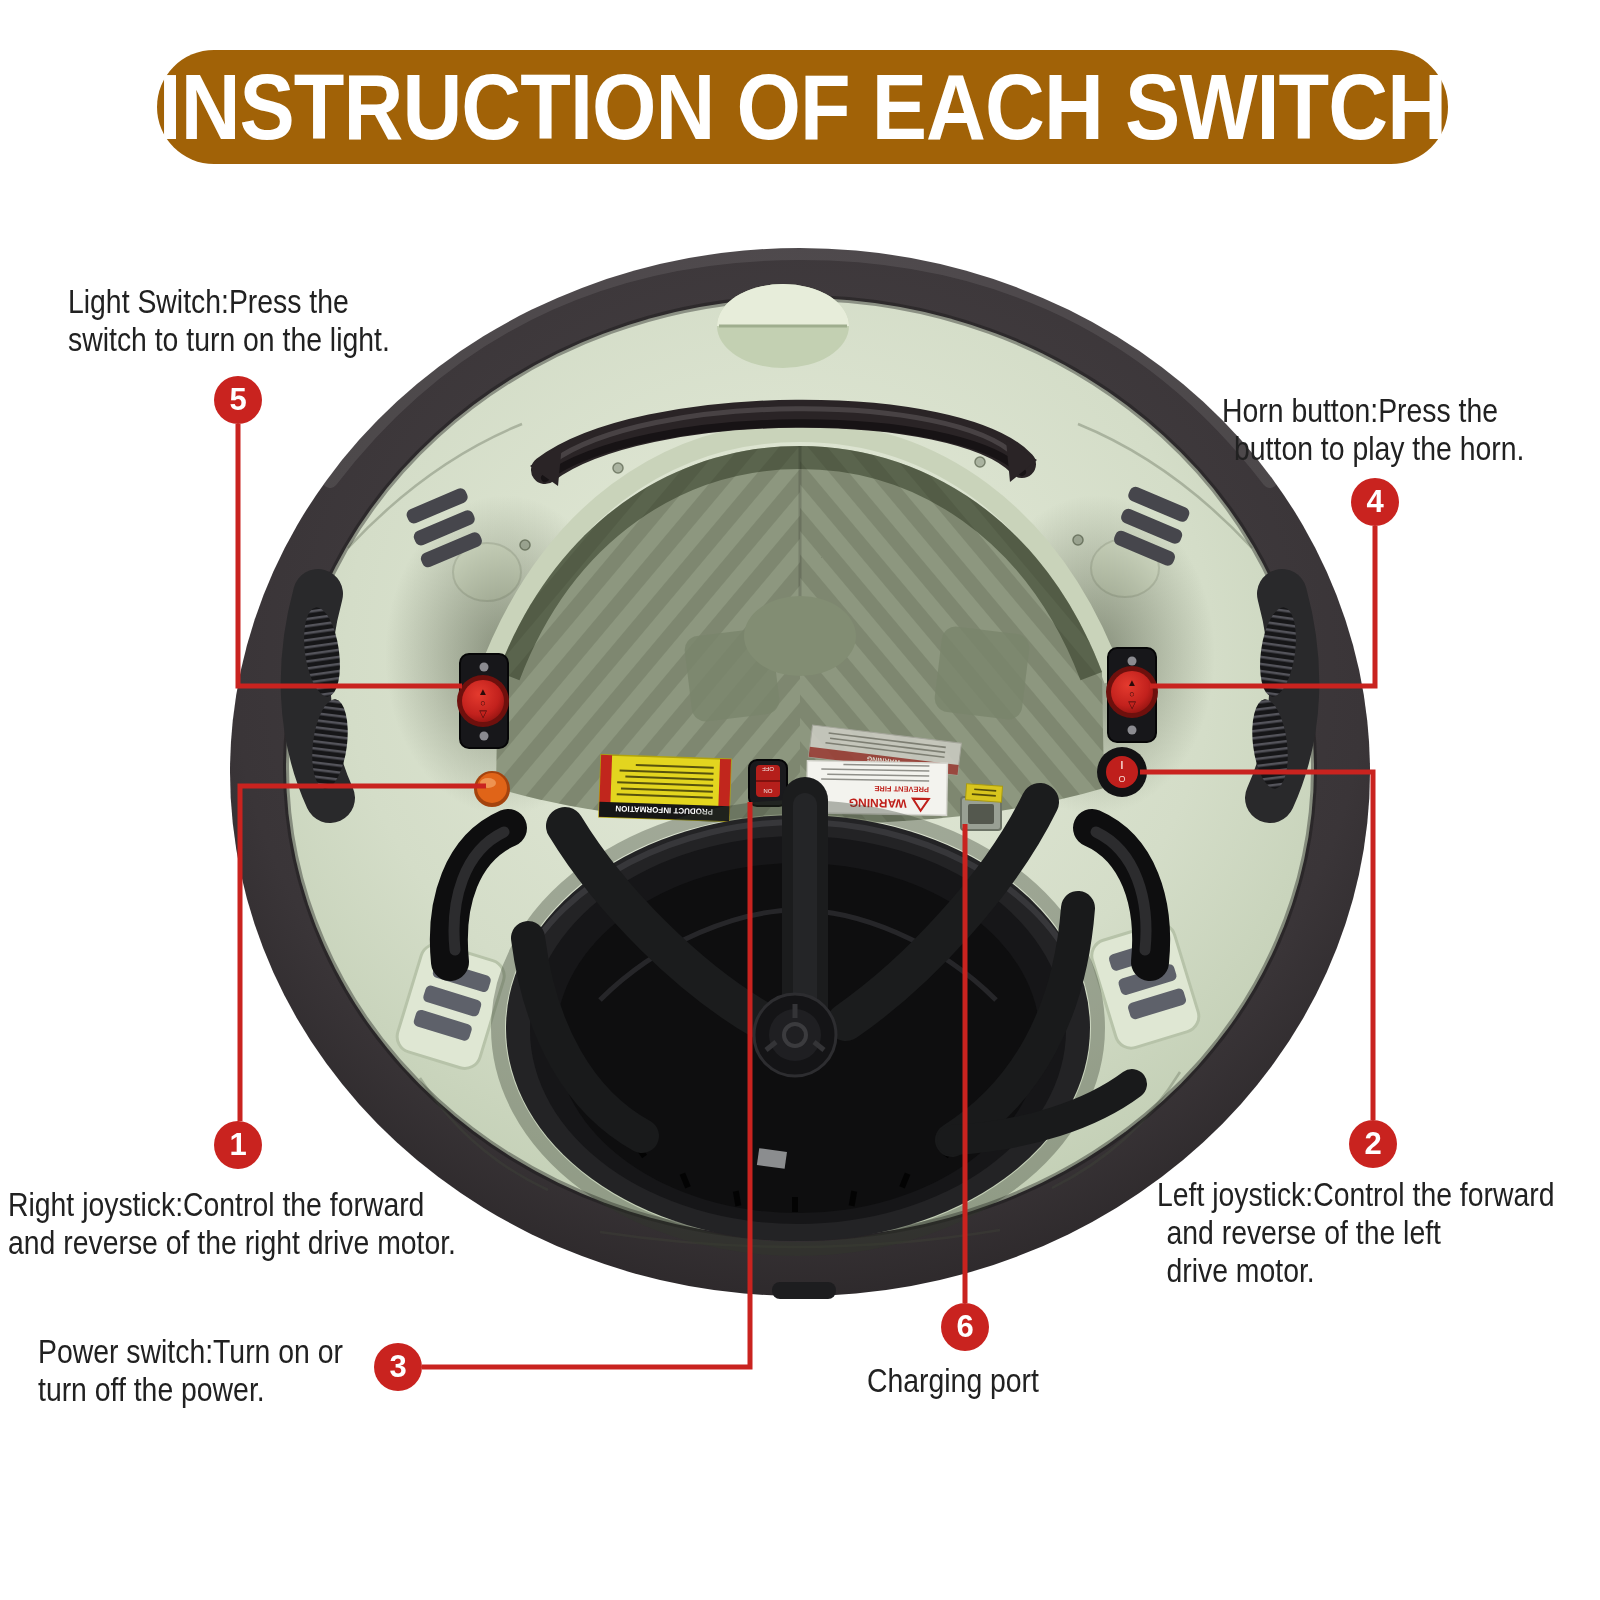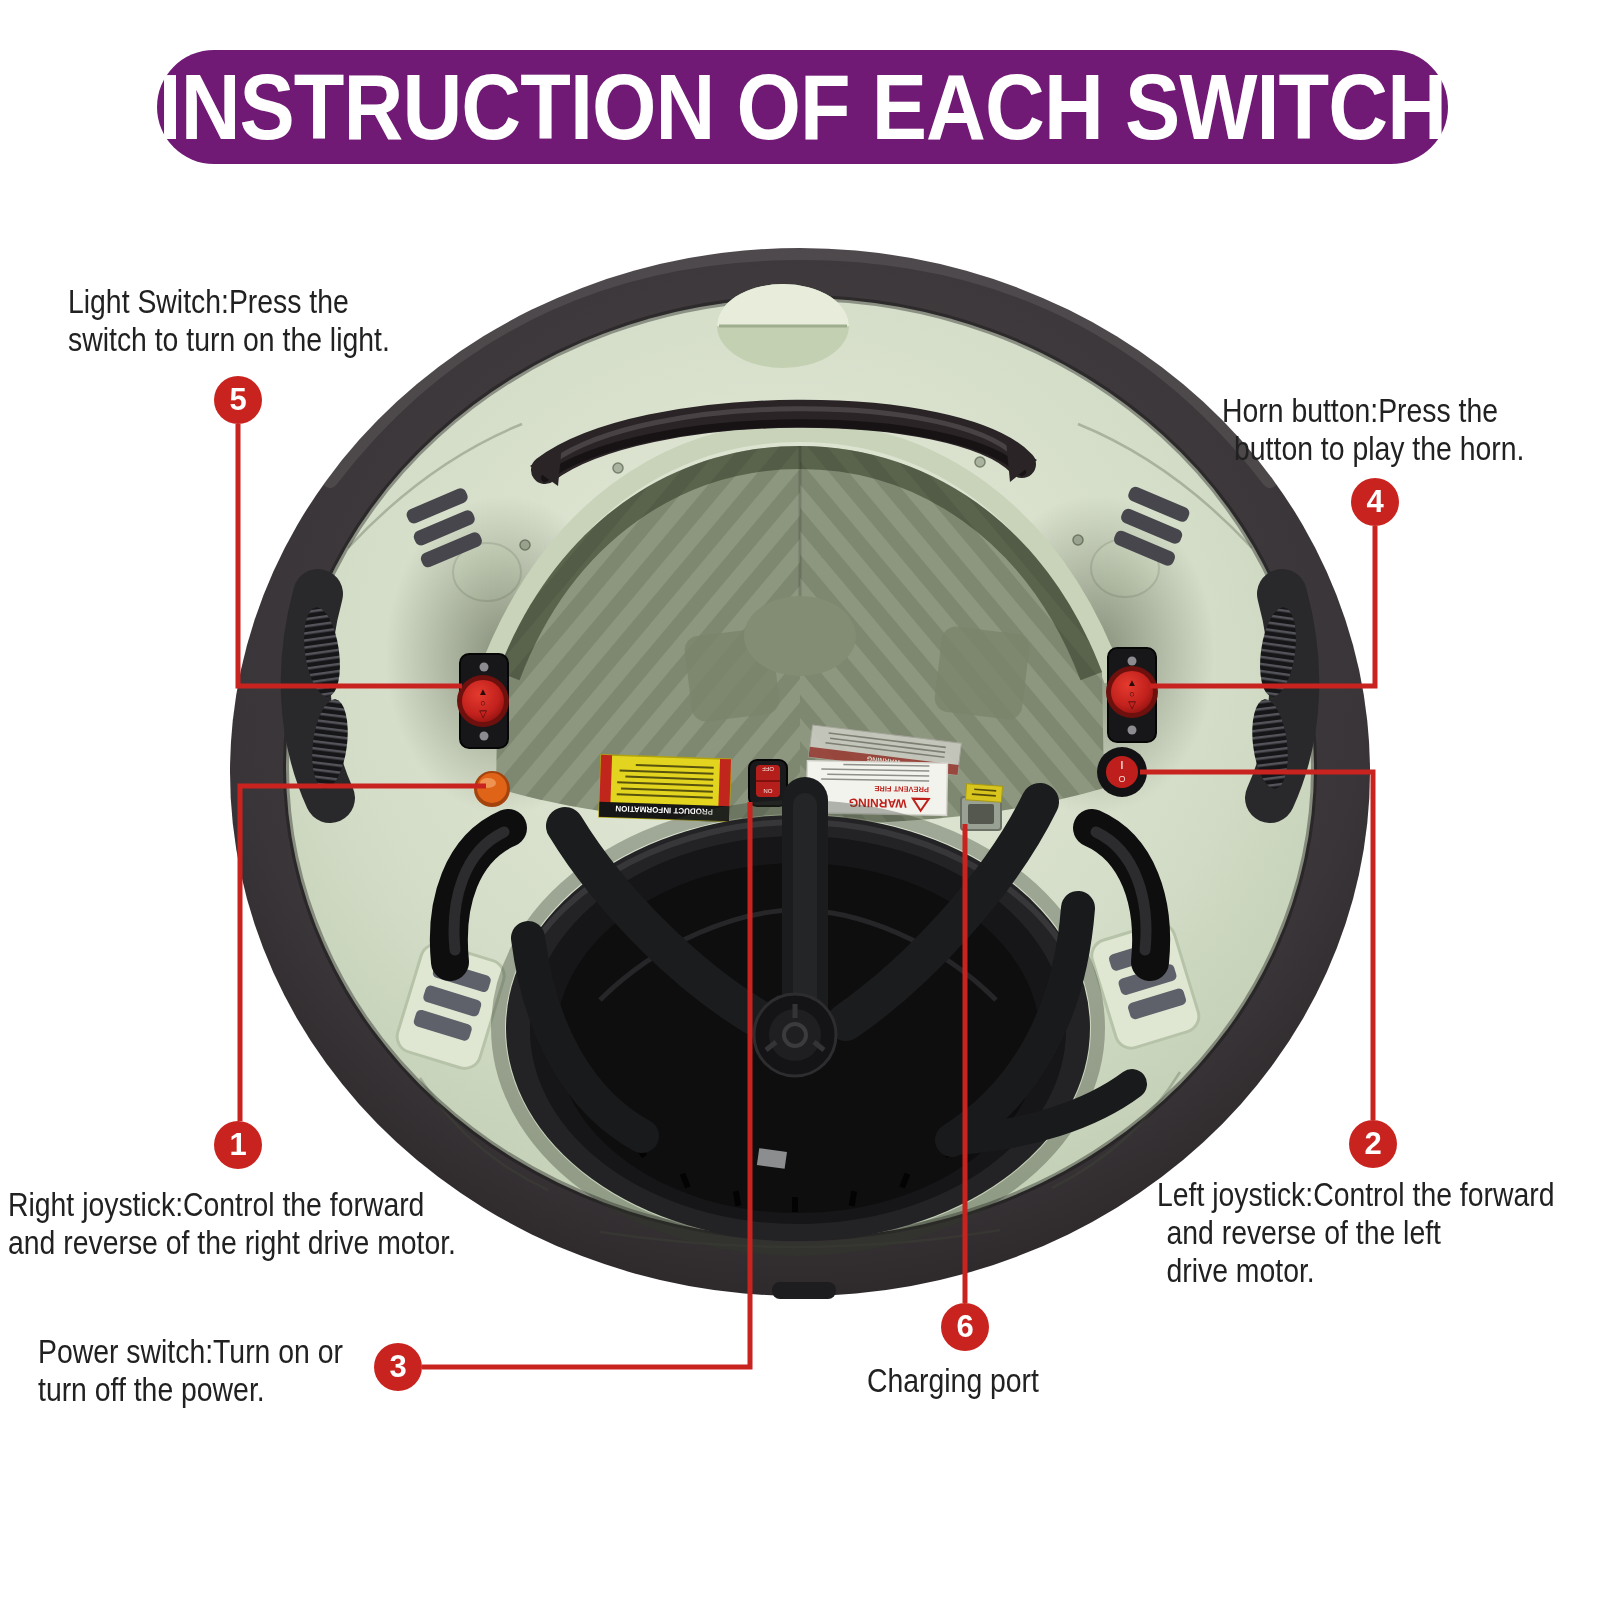--- a/index.html
+++ b/index.html
@@ -1,20 +1,20 @@
 <!DOCTYPE html>
 <html><head>
 <meta charset="utf-8">
 <style>
   html,body{margin:0;padding:0;background:#ffffff;}
   .canvas{position:relative;width:1600px;height:1600px;background:#ffffff;overflow:hidden;
           font-family:"Liberation Sans",sans-serif;}
   .art,.lines{position:absolute;left:0;top:0;width:1600px;height:1600px;}
   .title-banner{position:absolute;left:157px;top:50px;width:1291px;height:114px;
-      background:#701a75;border-radius:57px;display:flex;align-items:center;justify-content:center;}
+      background:#a16207;border-radius:57px;display:flex;align-items:center;justify-content:center;}
   .title-banner span{color:#ffffff;font-weight:bold;font-size:92px;white-space:nowrap;
       letter-spacing:-1px;transform:scaleX(.9);}
   .badge{position:absolute;width:48px;height:48px;border-radius:50%;background:#c9231f;
       color:#ffffff;font-weight:bold;font-size:31px;display:flex;align-items:center;justify-content:center;}
   .co-text{position:absolute;color:#212121;font-size:33px;line-height:38px;
       transform:scaleX(.86);transform-origin:0 0;white-space:nowrap;}
   .co-text.horn div:nth-child(2){margin-left:14px;}
   .co-text.leftjoy div:nth-child(2){margin-left:11px;}
   .co-text.leftjoy div:nth-child(3){margin-left:11px;}
 </style>

